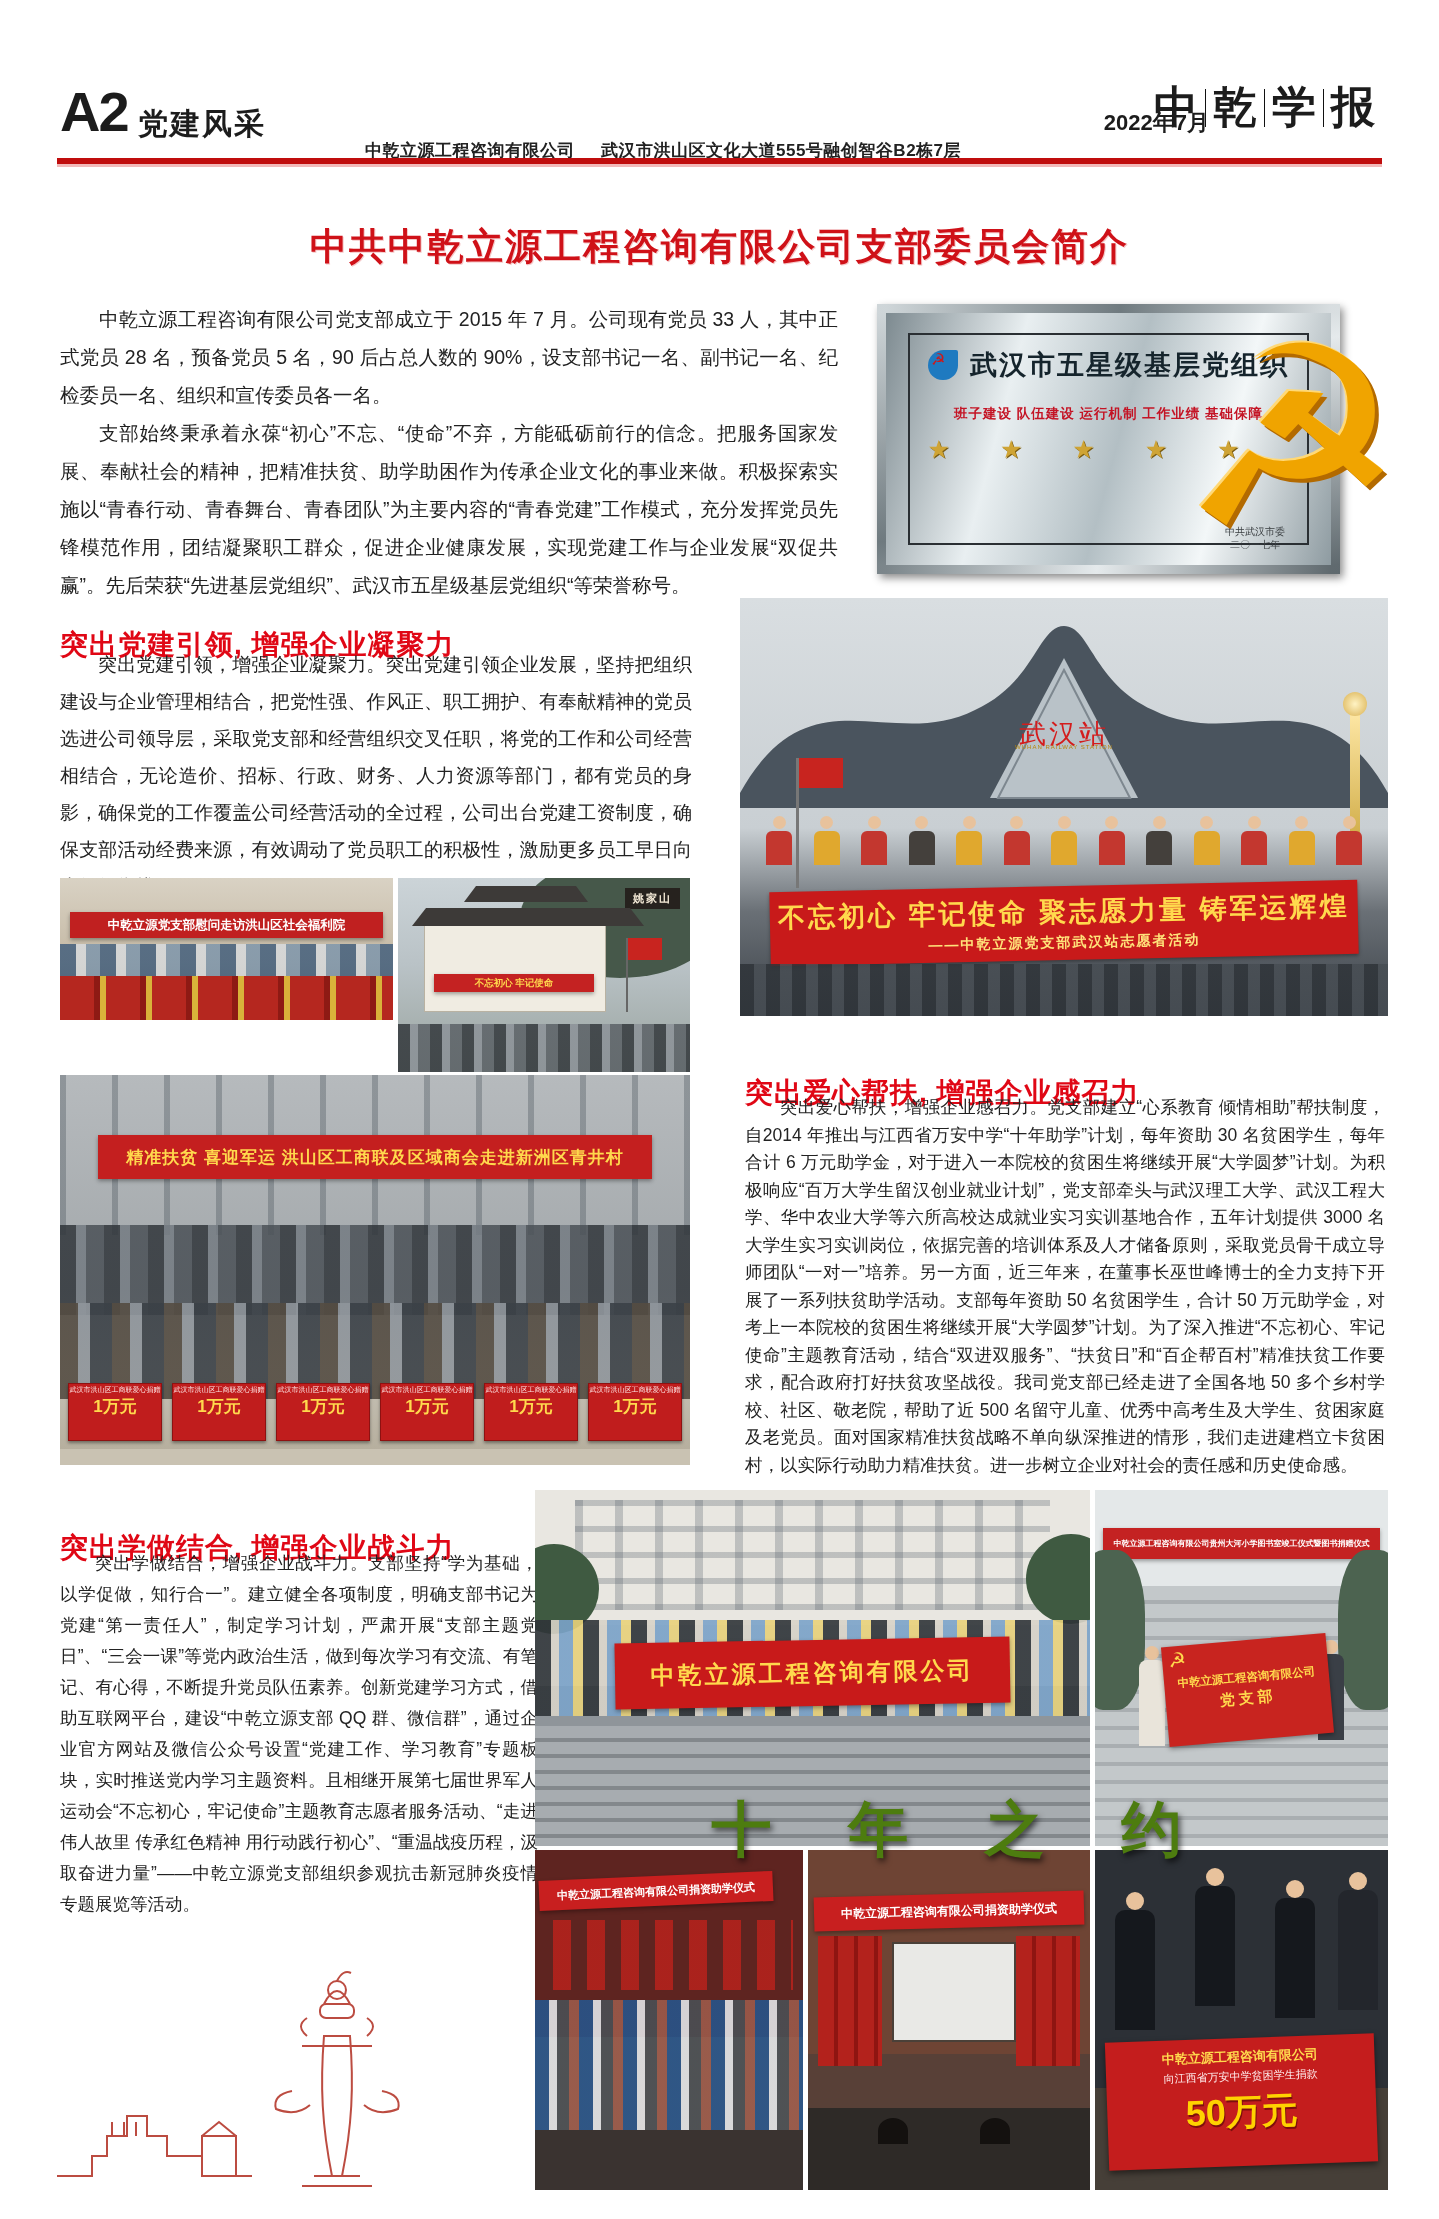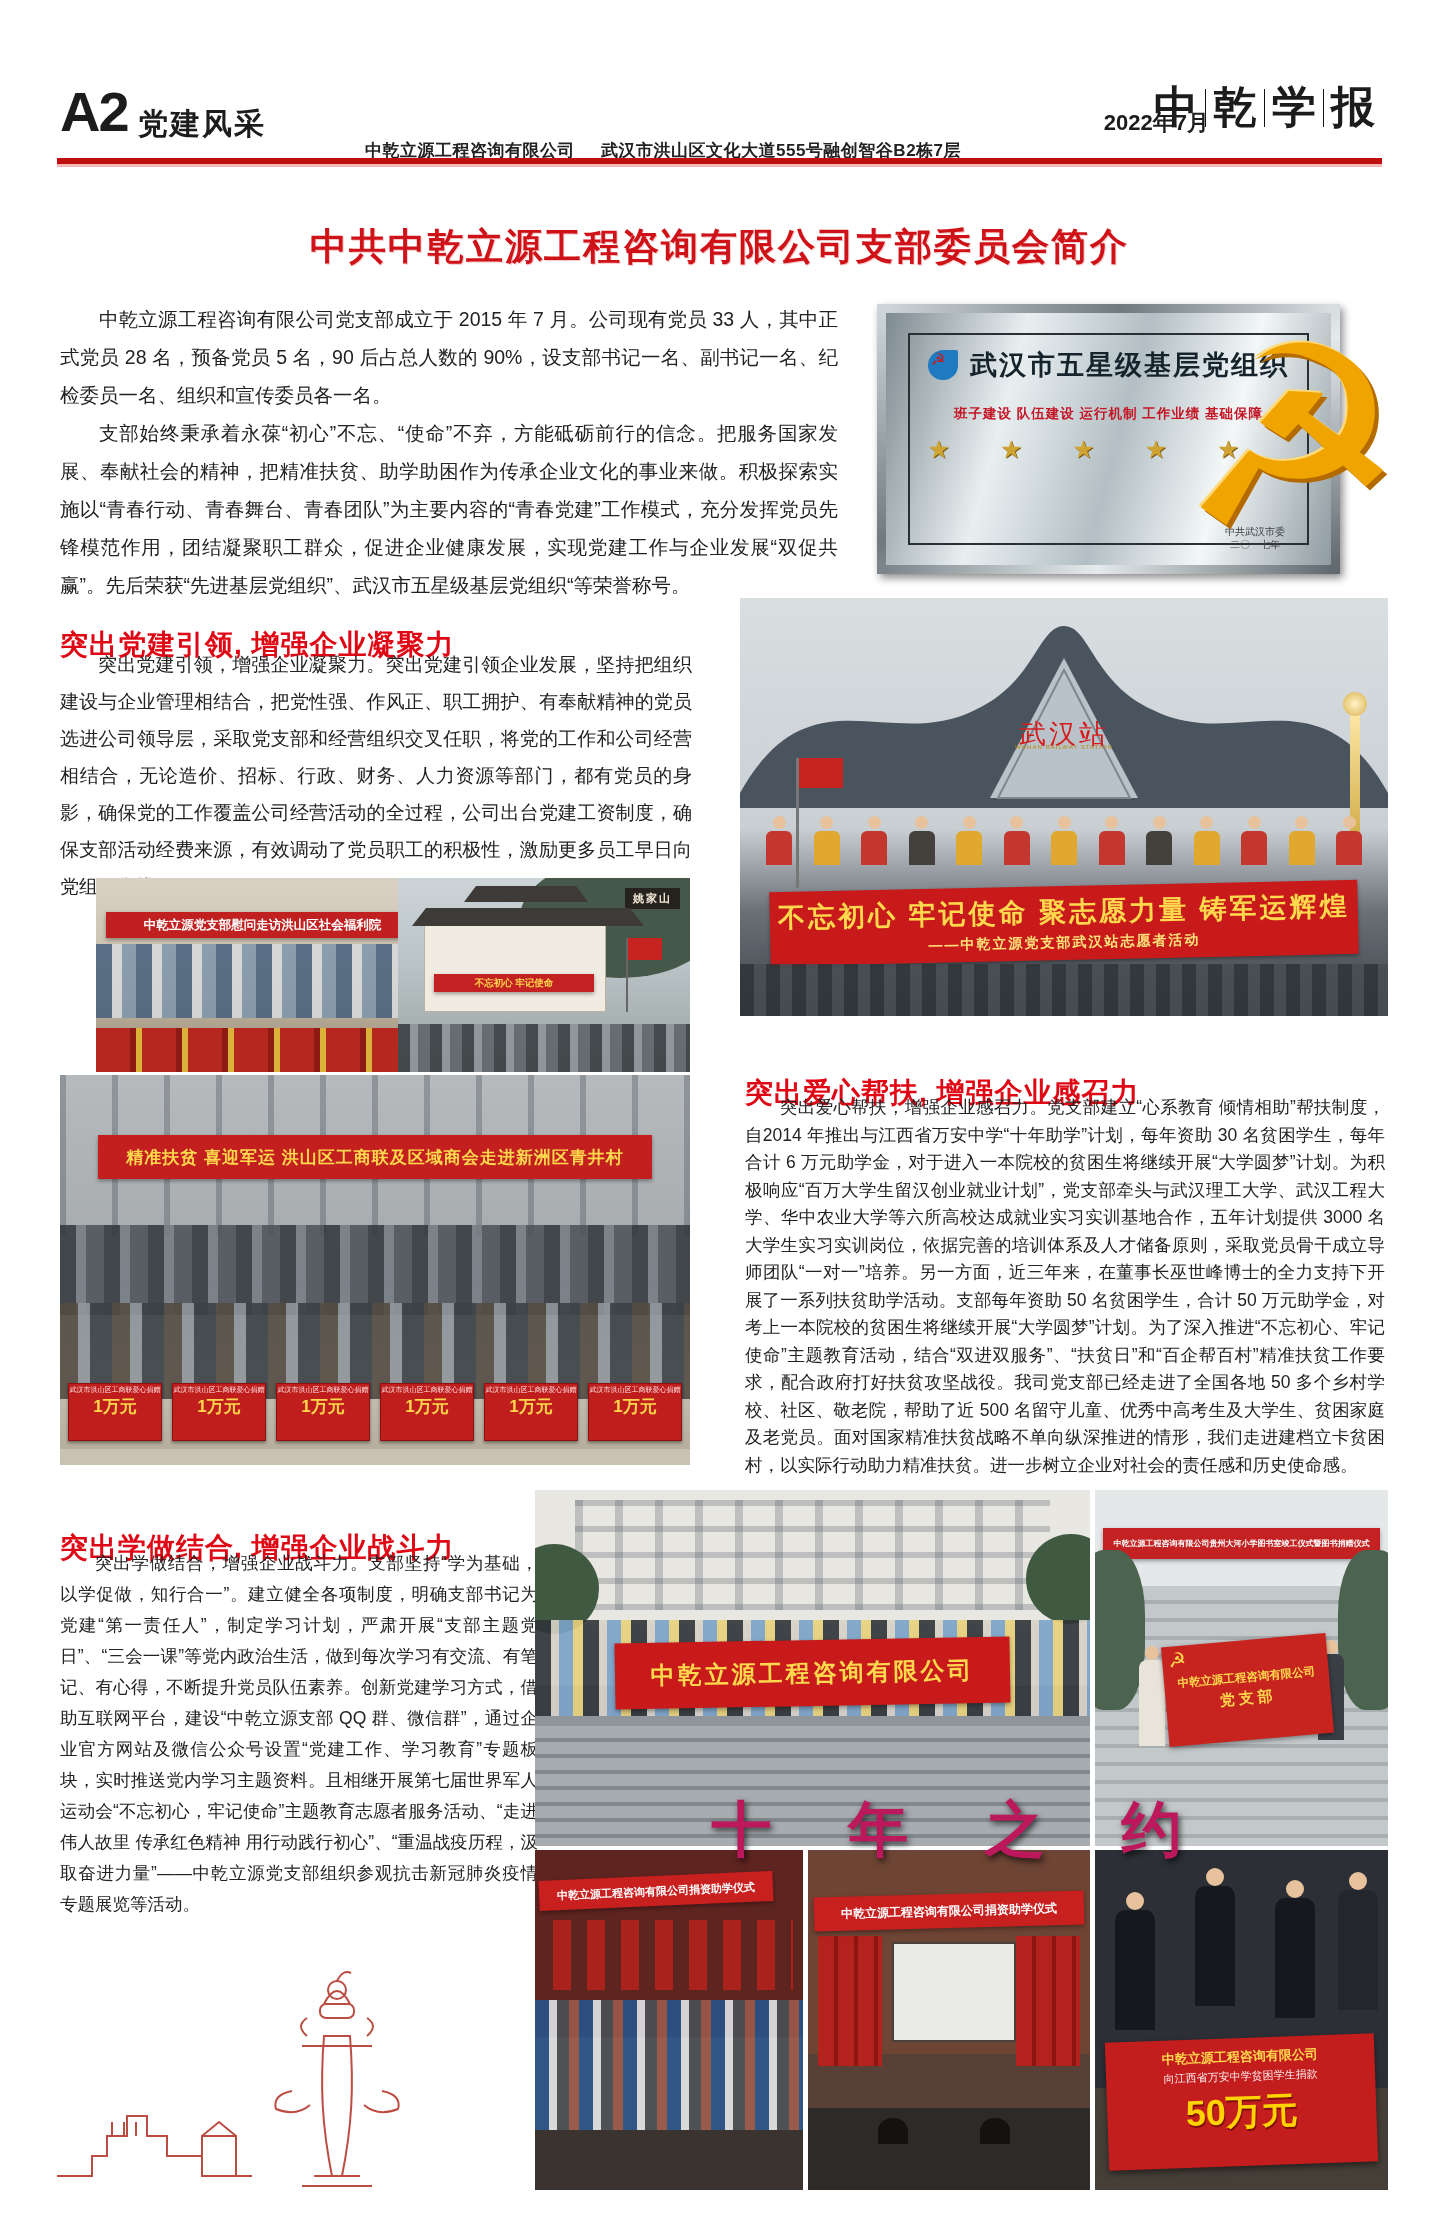--- a/index.html
+++ b/index.html
@@ -66,21 +66,21 @@
   .person .torso{width:26px;height:34px;border-radius:6px 6px 0 0;margin-top:2px;}
   .t-red{background:#c3372f;} .t-yel{background:#e0a82e;} .t-dark{background:#44403c;}
   .station-banner{left:30px;right:30px;top:288px;height:74px;transform:rotate(-1.2deg);}
   .station-banner .l1{font-size:27px;letter-spacing:3px;}
   .station-banner .l2{font-size:14px;margin-top:4px;letter-spacing:2px;color:#ffe27a;}
   .station-flag{position:absolute;left:56px;top:160px;width:3px;height:130px;background:#777;}
   .station-flag::before{content:"";position:absolute;left:3px;top:0;width:44px;height:30px;background:#c8241f;}
   .station-legs{position:absolute;left:0;right:0;bottom:0;height:52px;
                 background:repeating-linear-gradient(90deg,#2e3338 0 14px,#474d53 14px 26px);opacity:.85;}
   
-  .welfare{left:60px;top:878px;width:333px;height:194px;background:linear-gradient(#d9d2c4,#c4b8a3 60%,#8e8371);margin-left:36px;}
+  .welfare{left:60px;top:878px;width:333px;height:142px;background:linear-gradient(#d9d2c4,#c4b8a3 60%,#8e8371);}
   .welfare-banner{left:10px;right:10px;top:34px;height:26px;background:#c02020;color:#fff;font-weight:700;font-size:12.5px;}
   .welfare-crowd{position:absolute;left:0;right:0;top:66px;height:74px;
                  background:repeating-linear-gradient(90deg,#3c5a7a 0 16px,#d8dce0 16px 26px,#7a94ac 26px 40px);opacity:.8;}
   .welfare-boxes{position:absolute;left:0;right:0;bottom:0;height:44px;
                  background:repeating-linear-gradient(90deg,#b5271f 0 34px,#8e1a14 34px 40px,#d9b23a 40px 46px);}
   
   .yaojia{left:398px;top:878px;width:292px;height:194px;background:linear-gradient(#ccd4d8,#b9c2c6 45%,#9aa49f);}
   .hill{position:absolute;right:-30px;top:-20px;width:200px;height:120px;border-radius:50%;background:#46584a;}
   .yj-sign{position:absolute;right:10px;top:10px;background:#26221e;color:#f3e9d6;font-size:11px;font-weight:700;
            padding:3px 8px;letter-spacing:2px;}
@@ -154,21 +154,21 @@
   .m2-desk::before{content:"";position:absolute;left:70px;top:10px;width:30px;height:26px;border-radius:50% 50% 0 0;background:#14110f;}
   .m2-desk::after{content:"";position:absolute;right:80px;top:10px;width:30px;height:26px;border-radius:50% 50% 0 0;background:#14110f;}
   .stage{left:560px;top:360px;width:293px;height:340px;background:linear-gradient(#2c3036 0 70%,#463f38 70% 100%);}
   .suit{position:absolute;width:40px;height:120px;border-radius:10px 10px 0 0;background:#15181d;}
   .suit::before{content:"";position:absolute;left:11px;top:-18px;width:18px;height:18px;border-radius:50%;background:#e8c29c;}
   .check{position:absolute;left:12px;right:12px;bottom:24px;height:118px;background:#c41d1d;transform:rotate(-2deg);
          box-shadow:0 3px 6px rgba(0,0,0,.5);color:#fff;text-align:center;padding-top:10px;}
   .check .c1{font-size:13px;font-weight:900;color:#ffd94d;}
   .check .c2{font-size:11px;margin-top:3px;color:#ffeded;}
   .check .amt{font-size:36px;font-weight:900;color:#ffd200;margin-top:4px;text-shadow:1px 2px 0 #7e0e0e;}
-  .overlay-title{position:absolute;left:0;right:0;top:300px;text-align:center;color:#be185d;font-size:60px;font-weight:900;
+  .overlay-title{position:absolute;left:0;right:0;top:300px;text-align:center;color:#4d7c0f;font-size:60px;font-weight:900;
                  letter-spacing:30px;text-shadow:2px 3px 6px rgba(0,0,0,.7);white-space:nowrap;}
 </style>
 </head>
 <body>
 
 <div class="page">
 
   <div class="hdr-code">A2</div>
   <div class="hdr-section">党建风采</div>
   <div class="hdr-address">

